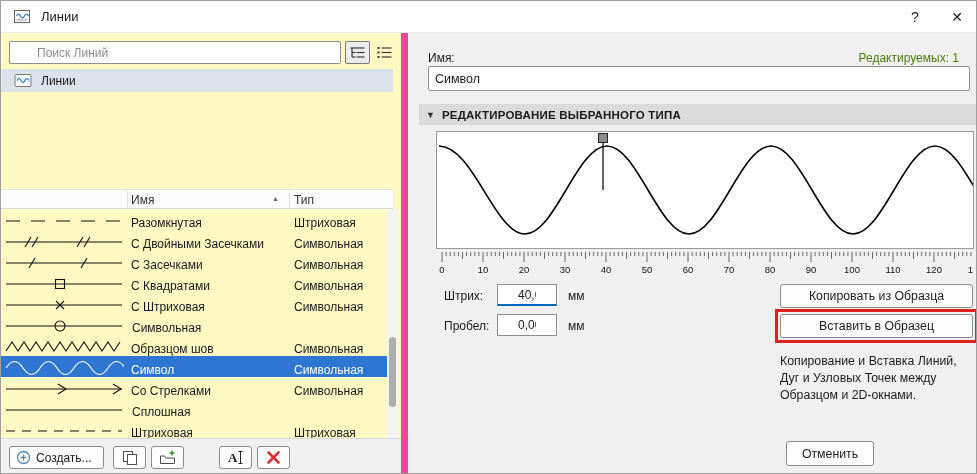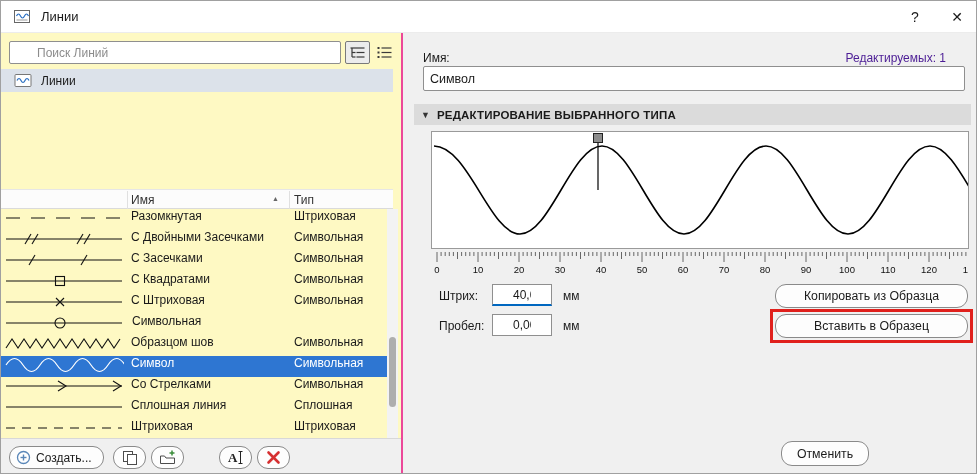--- a/index.html
+++ b/index.html
@@ -18,36 +18,36 @@
 .view-toggle.active{border-color:#7a7a7a;background:#ececec;border-radius:2px}
 .vt1{left:344px}.vt2{left:371px}
 .tree-item{position:absolute;left:0;top:36px;width:392px;height:23px;background:#dce2ea;display:flex;align-items:center;gap:9px;padding-left:13px;cursor:default}
 .thead{position:absolute;left:0;top:156px;width:392px;height:20px;background:#fcfcfc;border-top:1px solid #e6e6e6;border-bottom:1px solid #dadada;color:#333}
 .h-name{position:absolute;left:130px;top:3px;cursor:pointer}
 .sort-icon{position:absolute;left:271px;top:5px;font-size:7px;color:#666}
 .h-type{position:absolute;left:293px;top:3px;cursor:pointer}
 .hsep1{position:absolute;left:126px;top:1px;width:1px;height:18px;background:#e0e0e0}
 .hsep2{position:absolute;left:288px;top:1px;width:1px;height:18px;background:#e0e0e0}
 .tbody{position:absolute;left:0;top:176px;width:386px;height:229px;overflow:hidden}
-.trow{height:21px;display:flex;align-items:flex-start;cursor:default}
+.trow{height:21px;display:flex;align-items:flex-end;cursor:default}
 .trow.sel{background:#2e76d2;color:#fff}
 .cprev{flex:none;width:126px;padding-left:3px;display:flex;align-items:center}
 .cname{flex:none;width:162px;padding-left:4px;white-space:nowrap;overflow:hidden}
 .ctype{padding-left:5px;white-space:nowrap}
 .scrollbar{position:absolute;left:386px;top:176px;width:11px;height:229px;background:#f3f3f3}
 .scroll-thumb{position:absolute;left:2px;top:128px;width:7px;height:70px;border-radius:4px;background:#aeaeae}
 .toolbar{position:absolute;left:0;top:405px;width:400px;height:37px;background:#f0f0f0;border-top:1px solid #d8d8d8}
-.btn{background:#fdfdfd;border:1px solid #8a8a8a;border-radius:11px;font:12px "Liberation Sans",sans-serif;color:#1a1a1a;cursor:pointer}
+.btn{background:#fdfdfd;border:1px solid #8a8a8a;border-radius:3px;font:12px "Liberation Sans",sans-serif;color:#1a1a1a;cursor:pointer}
 .create-btn{position:absolute;left:8px;top:7px;width:95px;height:23px;display:flex;align-items:center;gap:5px;padding:0 0 0 6px}
 .icon-btn{position:absolute;top:7px;width:33px;height:23px;display:flex;align-items:center;justify-content:center}
 
-.right{position:absolute;left:400px;top:32px;width:560px;height:442px;background:#f0f0f0;border-left:2px solid #ec4899}
+.right{position:absolute;left:400px;top:32px;width:560px;height:442px;background:#f0f0f0;border-left:7px solid #ec4899}
 .lbl{position:absolute;color:#1a1a1a}
 .lbl-name{left:20px;top:18px}
-.lbl-editable{position:absolute;right:15px;top:18px;color:#4c1d95}
+.lbl-editable{position:absolute;right:2px;top:18px;color:#4d7c0f}
 .name-input{position:absolute;left:20px;top:33px;width:542px;height:25px;border:1px solid #8f8f8f;border-radius:2px;background:#fff;padding:0 6px;font:12.5px "Liberation Sans",sans-serif;color:#1a1a1a}
 .section-hdr{position:absolute;left:11px;top:71px;width:557px;height:21px;background:#dbdbdb;display:flex;align-items:center;gap:7px;padding-left:7px;cursor:pointer}
 .section-hdr .tri{font-size:9px;color:#333}
 .section-hdr .st{font-weight:bold;font-size:11.5px;letter-spacing:.2px;color:#1a1a1a}
 .preview-box{position:absolute;left:28px;top:98px;width:538px;height:118px;background:#fff;border:1px solid #9a9a9a}
 .ruler{position:absolute;left:28px;top:219px;width:538px;height:22px}
 .num-input{position:absolute;width:60px;height:22px;border:1px solid #8f8f8f;background:#fff;padding:0 20px;font:12px "Liberation Sans",sans-serif;color:#1a1a1a}
 .dash-input{left:89px;top:251px;border-bottom:2px solid #0067c0}
 .gap-input{left:89px;top:281px}
 .lbl-dash{left:36px;top:256px}
@@ -234,21 +234,20 @@
           </span>
           <span class="cname">Со Стрелками</span>
           <span class="ctype">Символьная</span>
         </div>
         <div class="trow">
           <span class="cprev">
             <svg width="120" height="18" viewBox="0 0 120 18">
               <line x1="2" y1="9" x2="118" y2="9" stroke="#111111" stroke-width="1.1"></line>
             </svg>
           </span>
-          <span class="cname">Сплошная линия</span>
           <span class="ctype">Сплошная</span>
         </div>
         <div class="trow">
           <span class="cprev">
             <svg width="120" height="18" viewBox="0 0 120 18">
               <line x1="2" y1="9" x2="118" y2="9" stroke="#111111" stroke-width="1.2" stroke-dasharray="9 7"></line>
             </svg>
           </span>
           <span class="cname">Штриховая</span>
           <span class="ctype">Штриховая</span>
@@ -486,17 +485,18 @@
     <button class="btn copy-btn">Копировать из Образца</button>
 
     <span class="lbl lbl-gap">Пробел:</span>
     <input class="num-input gap-input" value="0,00" style="">
     <span class="lbl lbl-gap-unit">мм</span>
     <button class="btn paste-btn">Вставить в Образец</button>
 
     <div class="annotation"></div>
 
 
+    <div class="hint">Копирование и Вставка Линий, Дуг и Узловых Точек между Образцом и 2D-окнами.</div>
 
     <button class="btn cancel-btn">Отменить</button>
   </div>
 
 </div>
 
 </body></html>

